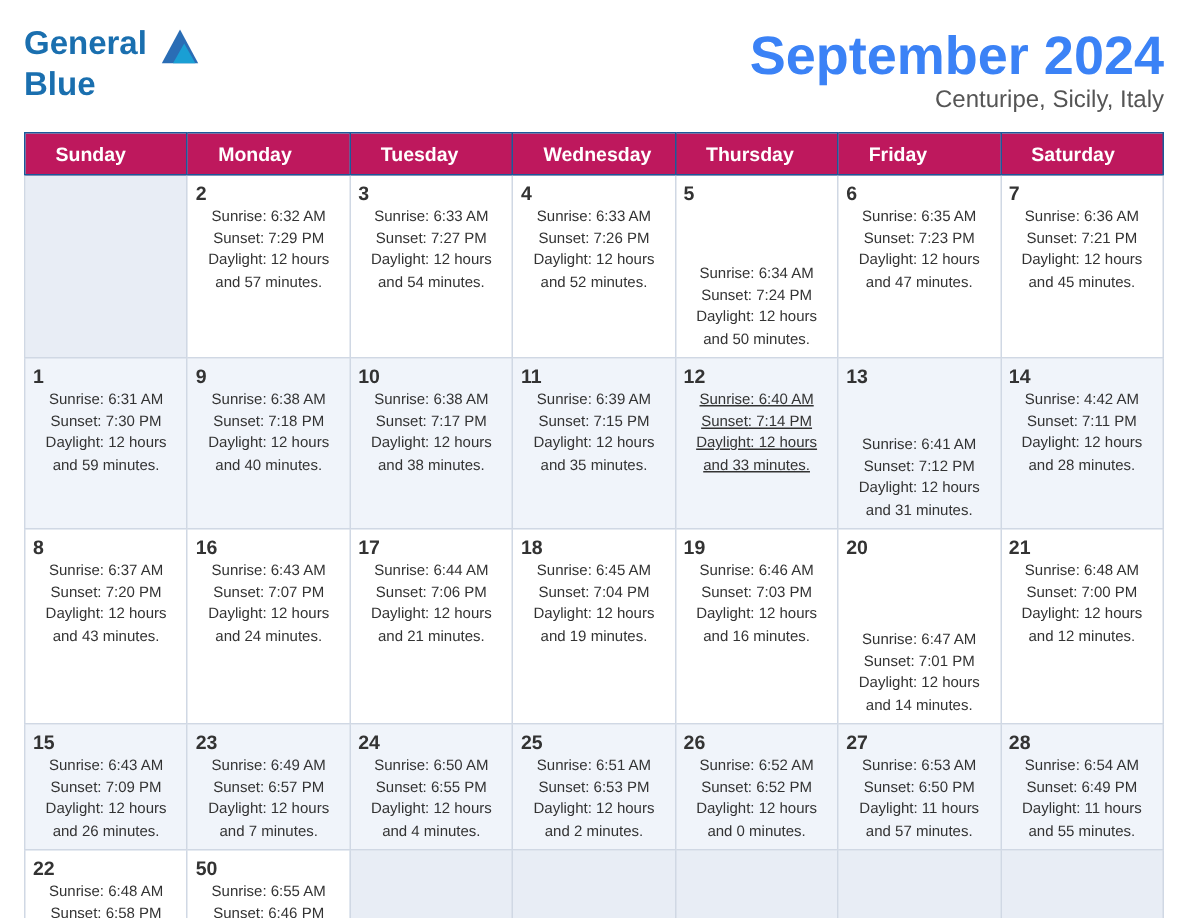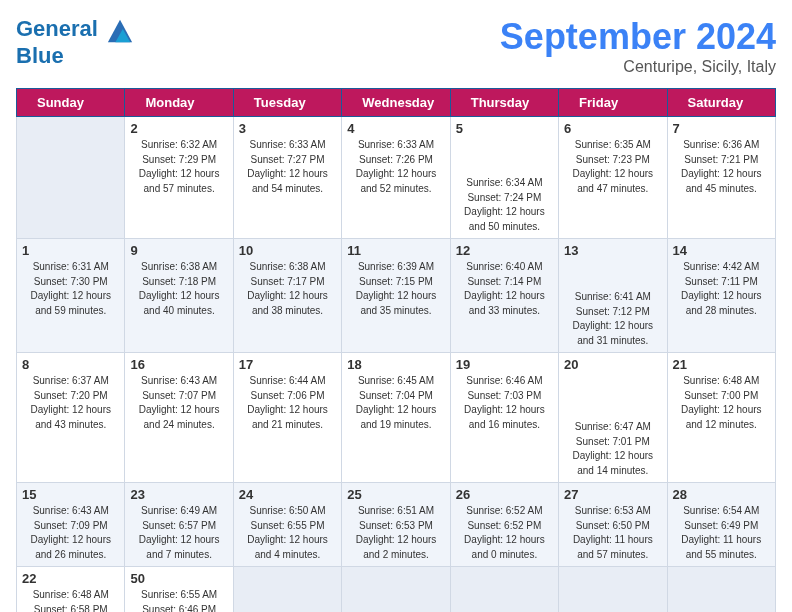--- a/index.html
+++ b/index.html
@@ -192,21 +192,21 @@
         </td>
         <td>
           <span class="day-num">11</span>
           <div class="day-info" style="white-space: pre-line;">Sunrise: 6:39 AM
 Sunset: 7:15 PM
 Daylight: 12 hours
 and 35 minutes.</div>
         </td>
         <td>
           <span class="day-num">12</span>
-          <div class="day-info" style="white-space: pre-line;">Sunrise: 6:40 AM
+          <div class="day-info" style="white-space: pre-line; text-decoration: underline;">Sunrise: 6:40 AM
 Sunset: 7:14 PM
 Daylight: 12 hours
 and 33 minutes.</div>
         </td>
         <td>
           <span class="day-num">13</span>
           <div class="day-info" style="white-space: pre-line; margin-top: 32px;">Sunrise: 6:41 AM
 Sunset: 7:12 PM
 Daylight: 12 hours
 and 31 minutes.</div>

